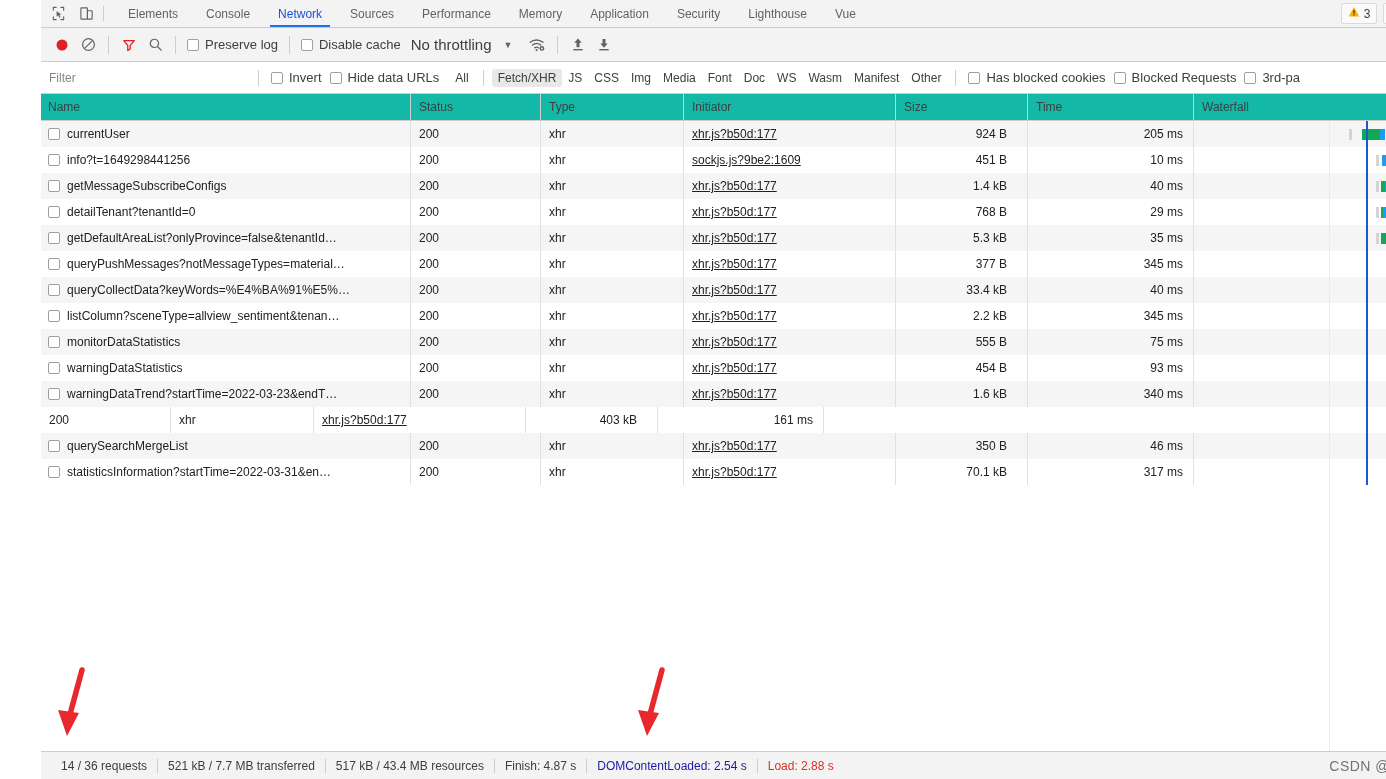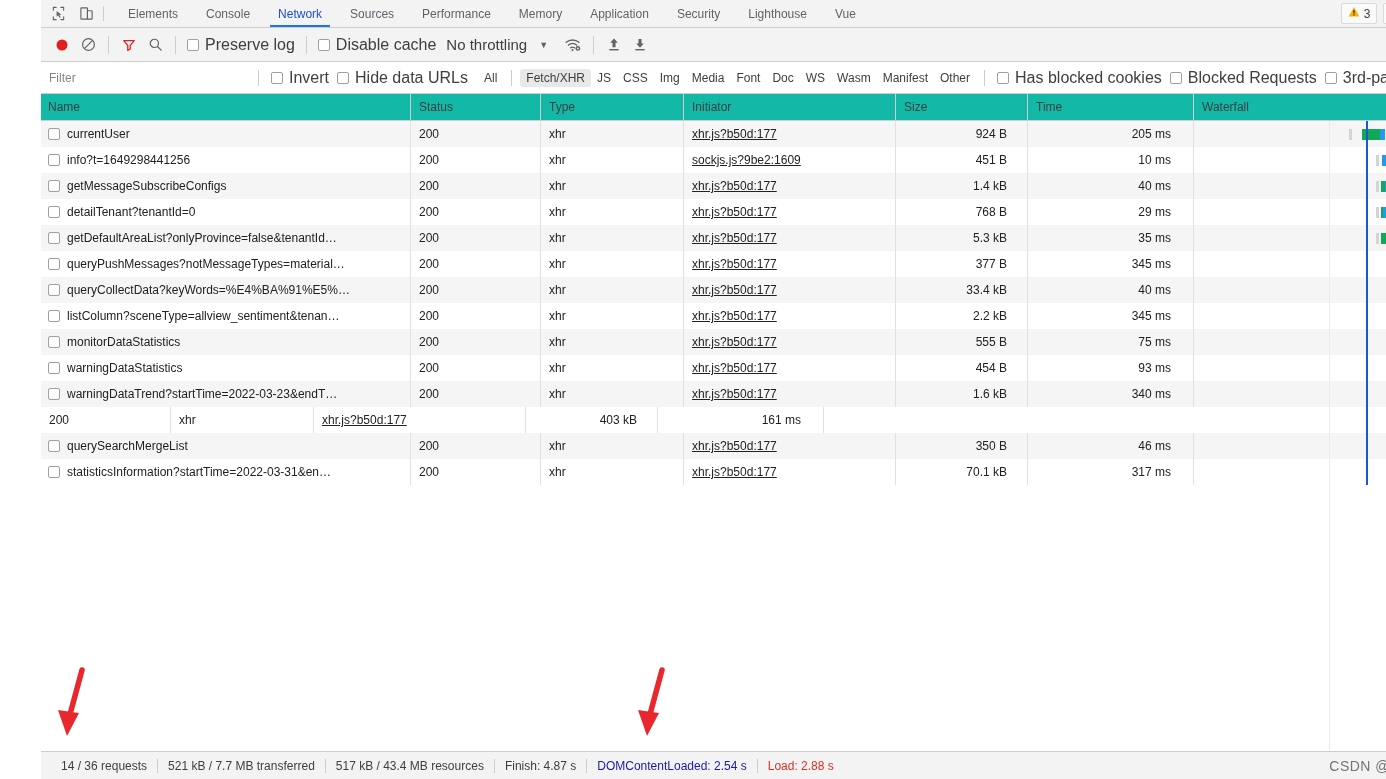--- a/index.html
+++ b/index.html
@@ -59,21 +59,21 @@
   .toolbar {
     height: 34px; flex: 0 0 34px;
     display: flex; align-items: center;
     background: #f3f3f3;
     border-bottom: 1px solid #cdcdcd;
     padding: 0 8px;
     gap: 0px;
   }
   .tool-btn { width: 26px; height: 26px; display: flex; align-items: center; justify-content: center; cursor: pointer; border-radius: 2px; }
   .vsep { width: 1px; height: 18px; background: #cdcdcd; margin: 0 7px; }
-  .chk-wrap { display: flex; align-items: center; gap: 6px; cursor: pointer; padding: 0 4px; color: #3c4043; font-size: 16px; white-space: nowrap; }
+  .chk-wrap { display: flex; align-items: center; gap: 6px; cursor: pointer; padding: 0 4px; color: #3c4043; font-size: 13px; white-space: nowrap; }
   .chk {
     width: 12px; height: 12px; border: 1px solid #9aa0a6; border-radius: 2px;
     background: #fff; flex: 0 0 12px;
   }
   .throttle-label { color: #3c4043; font-size: 15px; padding-left: 6px; white-space: nowrap; cursor: pointer; }
   .caret { margin-left: 12px; color: #5f6368; font-size: 9px; cursor: pointer; }
 
   
   .filterbar {
     height: 32px; flex: 0 0 32px;
@@ -112,21 +112,21 @@
   .gbody { flex: 1 1 auto; position: relative; }
   .row { height: 26px; display: flex; align-items: stretch; font-size: 12px; }
   .row:nth-child(odd) { background: #f5f5f5; }
   .row:nth-child(even) { background: #ffffff; }
   .row .cell { display: flex; align-items: center; padding-left: 8px; overflow: hidden; white-space: nowrap; }
   .c-name { width: 370px; flex: 0 0 370px; border-right: 1px solid #e0e0e0; gap: 7px; padding-left: 7px !important; }
   .c-status { width: 130px; flex: 0 0 130px; border-right: 1px solid #e0e0e0; }
   .c-type { width: 143px; flex: 0 0 143px; border-right: 1px solid #e0e0e0; }
   .c-init { width: 212px; flex: 0 0 212px; border-right: 1px solid #e0e0e0; }
   .c-size { width: 132px; flex: 0 0 132px; border-right: 1px solid #e0e0e0; justify-content: flex-end; padding-right: 20px; }
-  .c-time { width: 166px; flex: 0 0 166px; border-right: 1px solid #e0e0e0; justify-content: flex-end; padding-right: 22px; }
+  .c-time { width: 166px; flex: 0 0 166px; border-right: 1px solid #e0e0e0; justify-content: flex-end; padding-right: 10px; }
   .c-wf { flex: 1 1 auto; position: relative; }
   .ghead .c-size, .ghead .c-time { justify-content: flex-start; padding-left: 8px; padding-right: 6px; }
   .rowchk {
     width: 12px; height: 12px; border: 1px solid #9aa0a6; border-radius: 2px;
     background: #fff; flex: 0 0 12px;
   }
   .namecell-text { overflow: hidden; text-overflow: ellipsis; white-space: nowrap; }
   .init-link { color: #202124; text-decoration: underline; cursor: pointer; }
 
   

